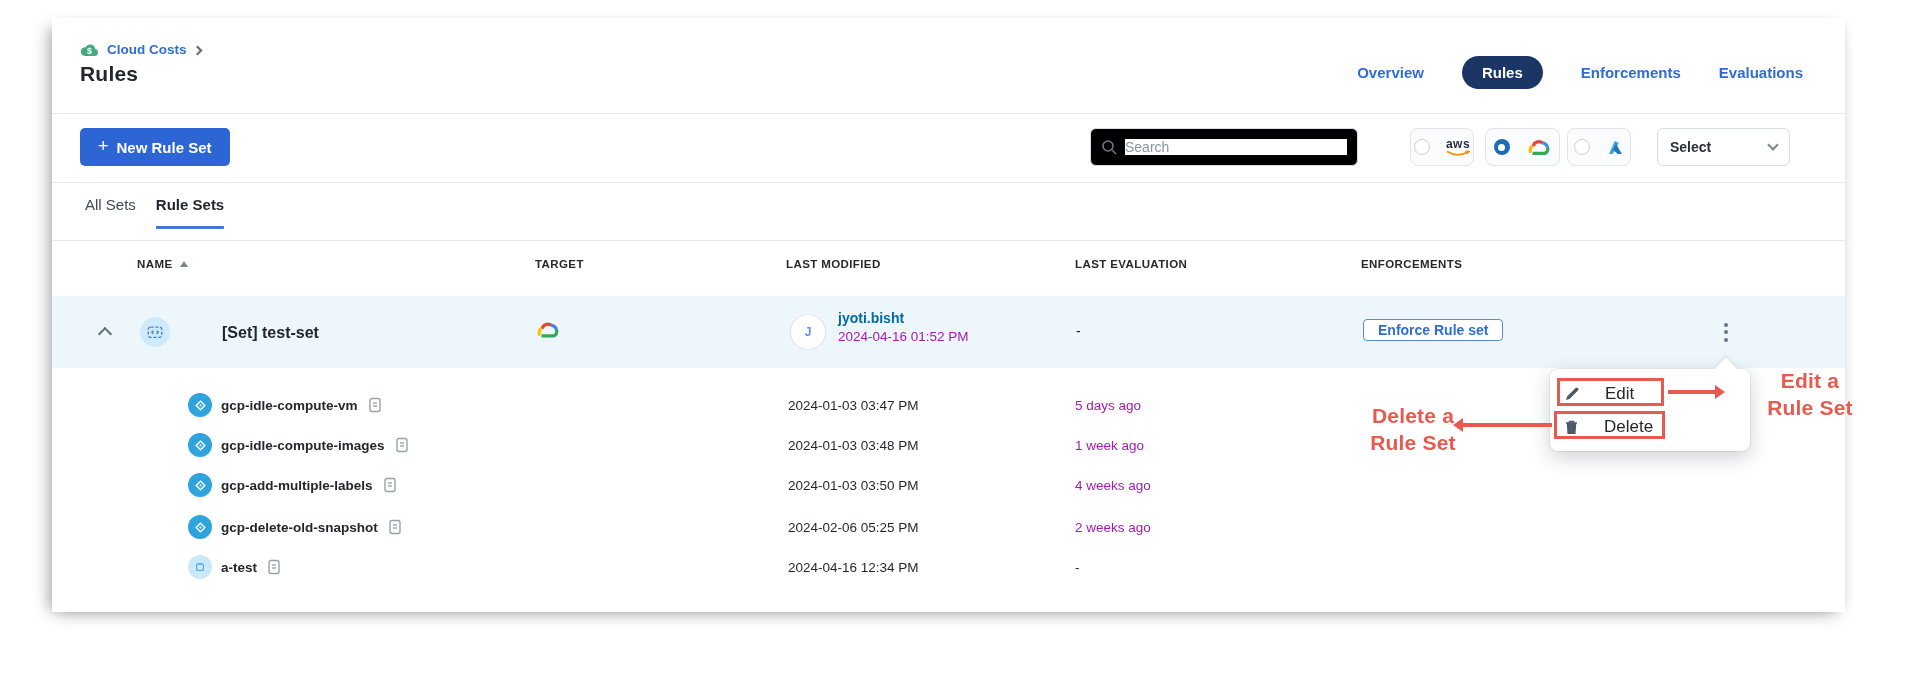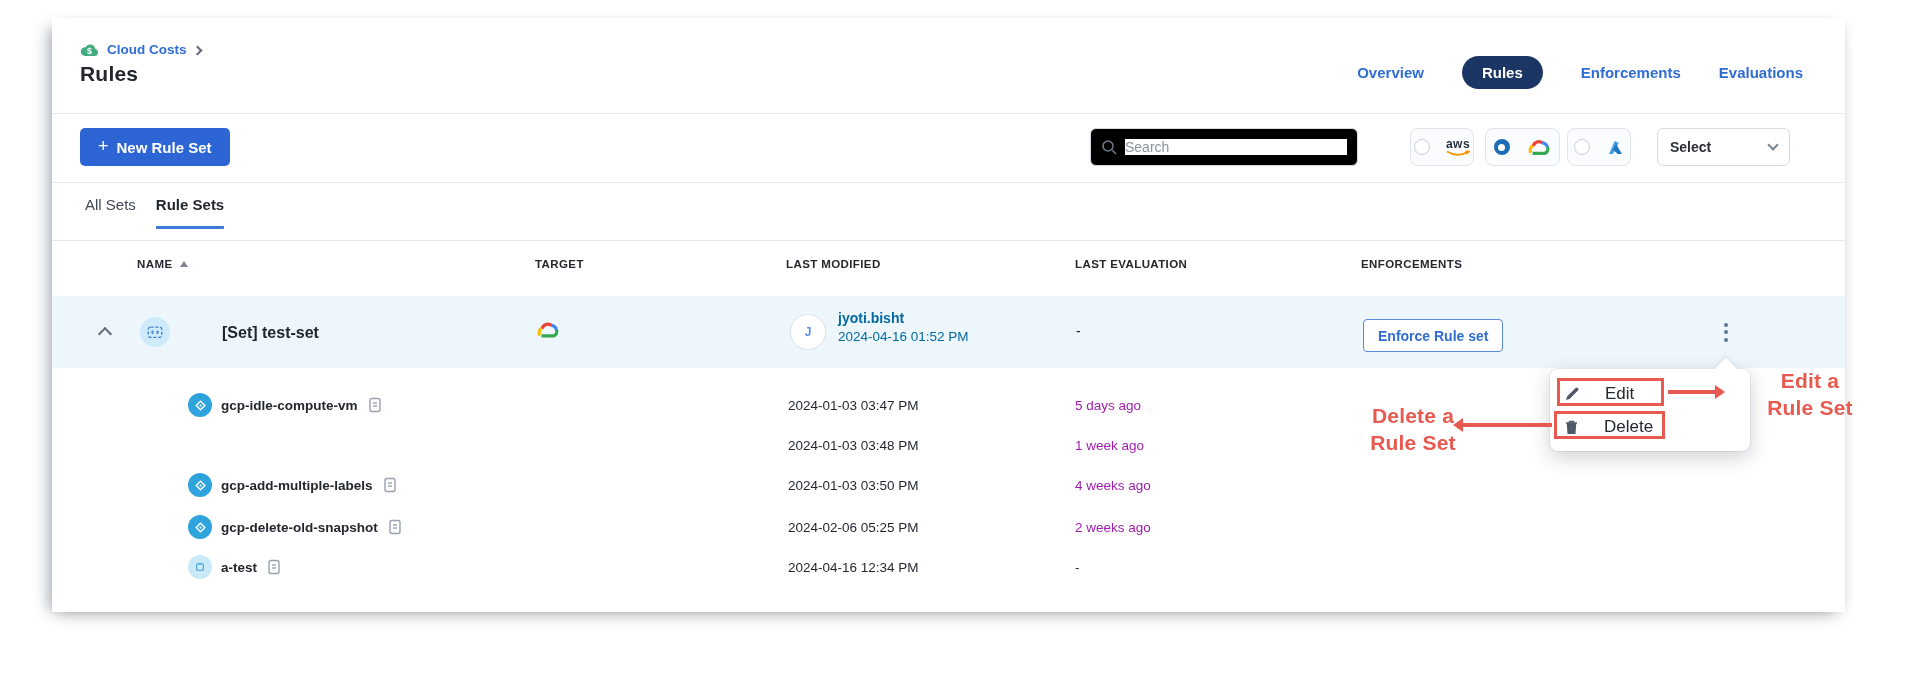--- a/index.html
+++ b/index.html
@@ -52,23 +52,23 @@
   .th { position:absolute; top:240px; font-size:11.5px; font-weight:700; color:#23282f; letter-spacing:.4px; }
   .sort-asc { display:inline-block; width:0; height:0; border-left:4.5px solid transparent; border-right:4.5px solid transparent; border-bottom:6px solid #7a8593; margin-left:8px; margin-bottom:1px; }
 
   .main-row { position:absolute; left:0; top:278px; width:100%; height:72px; background:#ecf6fb; }
   .collapse-chev { position:absolute; left:48px; top:33px; width:10px; height:10px; border-left:2px solid #5f6b7a; border-top:2px solid #5f6b7a; transform:rotate(45deg); cursor:pointer; }
   .set-icon { position:absolute; left:88px; top:21px; width:30px; height:30px; border-radius:50%; background:#cfeafa; display:flex; align-items:center; justify-content:center; }
   .set-name { position:absolute; left:132px; top:28px; font-size:16px; font-weight:700; color:#22272e;margin-left:38px; }
   .target-icon { position:absolute; left:483px; top:24px; }
   .avatar { position:absolute; left:738px; top:18px; width:36px; height:36px; border-radius:50%; border:1px solid #dde3ea; background:#fff; display:flex; align-items:center; justify-content:center; font-size:12px; font-weight:700; color:#5b8def; }
   .user-name { position:absolute; left:786px; top:14px; font-size:14px; font-weight:700; color:#0369a1; }
-  .user-date { position:absolute; left:786px; top:33px; font-size:13.5px; color:#0369a1; }
+  .user-date { position:absolute; left:786px; top:33px; font-size:13.5px; color:#a21caf; }
   .eval-dash { position:absolute; left:1024px; top:27px; font-size:14px; color:#1f242c; }
-  .btn-enforce { position:absolute; left:1311px; top:23px; height:33px; padding:0 14px; background:#fff; border:1px solid #5c8ad8; border-radius:4px; color:#2f6dd2; font-size:14px; font-weight:600; font-family:inherit; cursor:pointer; }
+  .btn-enforce { position:absolute; left:1311px; top:23px; height:22px; padding:0 14px; background:#fff; border:1px solid #5c8ad8; border-radius:4px; color:#2f6dd2; font-size:14px; font-weight:600; font-family:inherit; cursor:pointer; }
   .kebab { position:absolute; left:1662px; top:22px; width:24px; height:28px; display:flex; flex-direction:column; align-items:center; justify-content:center; gap:3.5px; cursor:pointer; }
   .kebab i { width:4px; height:4px; border-radius:50%; background:#64748b; }
 
   .rule-row { position:absolute; left:0; width:100%; height:40px; }
   .r-name { position:absolute; left:136px; top:0; height:40px; display:flex; align-items:center; gap:9px; }
   .rule-ic { width:24px; height:24px; border-radius:50%; background:#2fa3dc; display:flex; align-items:center; justify-content:center; }
   .rule-ic.light { background:#c9e8f8; }
   .r-name b { font-size:13.5px; font-weight:700; color:#22272e; }
   .doc-ic { cursor:pointer; margin-left:1px; display:flex; }
   .r-date { position:absolute; left:736px; top:0; height:40px; display:flex; align-items:center; font-size:13.5px; color:#1f242c;text-align:center; }
@@ -225,20 +225,36 @@
             <line x1="5" y1="6" x2="9" y2="6"></line>
             <line x1="5" y1="9" x2="9" y2="9"></line>
           </svg>
         </span>
     </span>
     <span class="r-date">2024-01-03 03:47 PM</span>
     <span class="r-eval">5 days ago</span>
   </div>
 
   <div class="rule-row" style="top:407px">
+    <span class="r-name">
+      <span class="rule-ic">
+          <svg width="13" height="13" viewBox="0 0 14 14" fill="none">
+            <rect x="3.7" y="3.7" width="6.6" height="6.6" transform="rotate(45 7 7)" stroke="#fff" stroke-width="1.5"></rect>
+            <circle cx="7" cy="7" r="1.2" fill="#fff"></circle>
+          </svg>
+        </span>
+      <b>gcp-idle-compute-images</b>
+      <span class="doc-ic">
+          <svg width="14" height="16" viewBox="0 0 14 16" fill="none" stroke="#98a2ae" stroke-width="1.4">
+            <rect x="2" y="1.5" width="10" height="13" rx="2"></rect>
+            <line x1="5" y1="6" x2="9" y2="6"></line>
+            <line x1="5" y1="9" x2="9" y2="9"></line>
+          </svg>
+        </span>
+    </span>
     <span class="r-date">2024-01-03 03:48 PM</span>
     <span class="r-eval">1 week ago</span>
   </div>
 
   <div class="rule-row" style="top:447px">
     <span class="r-name">
       <span class="rule-ic">
           <svg width="13" height="13" viewBox="0 0 14 14" fill="none">
             <rect x="3.7" y="3.7" width="6.6" height="6.6" transform="rotate(45 7 7)" stroke="#fff" stroke-width="1.5"></rect>
             <circle cx="7" cy="7" r="1.2" fill="#fff"></circle>

